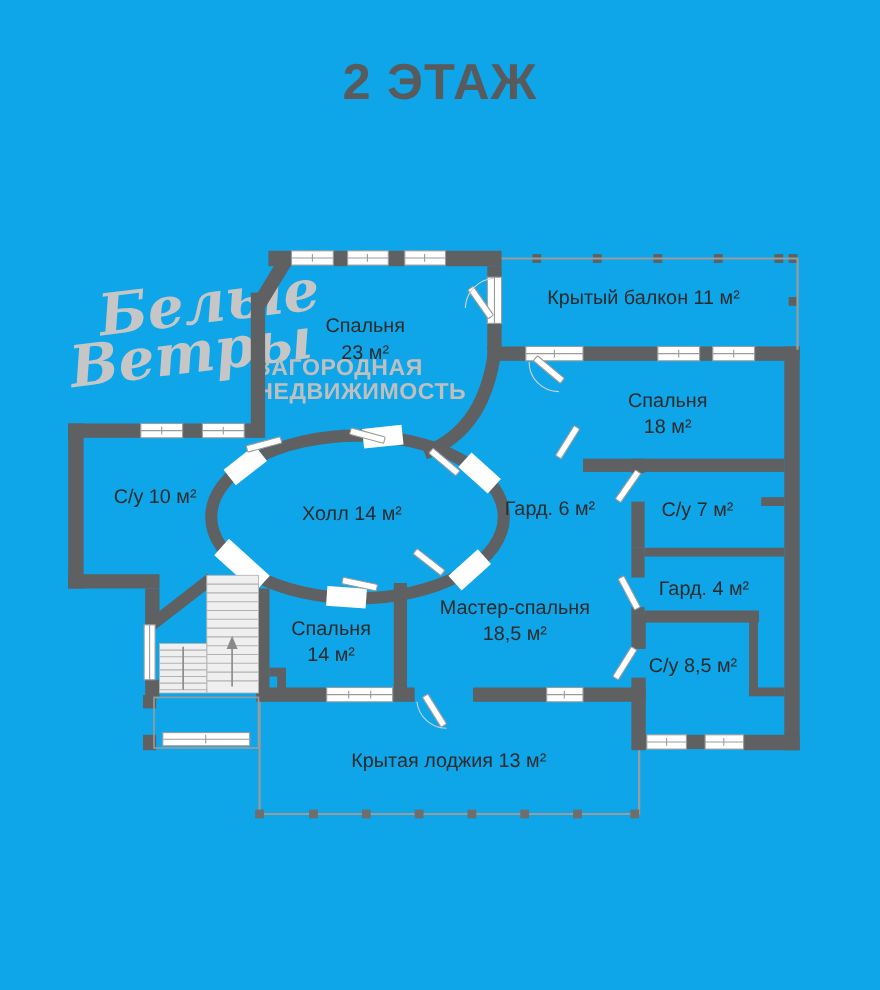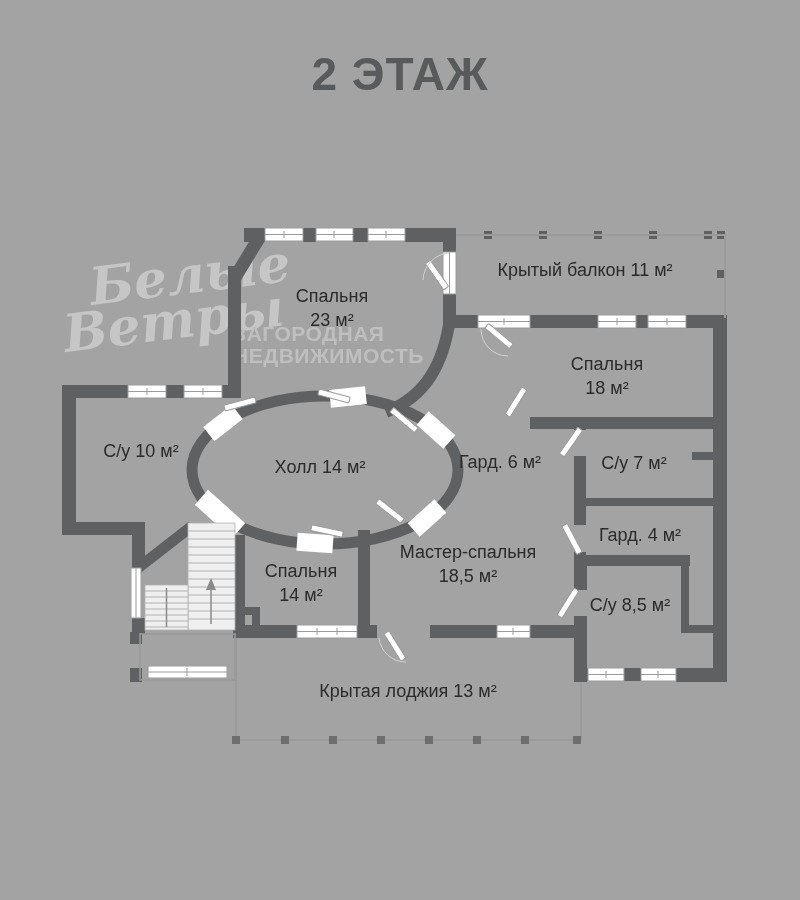--- a/index.html
+++ b/index.html
@@ -1,16 +1,16 @@
 <!DOCTYPE html>
 <html><head>
 <meta charset="utf-8">
 <style>
   html,body{margin:0;padding:0;background:#ffffff;}
-  .page{position:relative;width:800px;height:900px;background:#a3a3a3;overflow:hidden;
+  .page{position:relative;width:800px;height:900px;background:#0ea5e9;overflow:hidden;
         font-family:"Liberation Sans", sans-serif;}
   svg{display:block;}
   .room-label{font-family:"Liberation Sans",sans-serif;font-size:18px;fill:#2b2b2b;
               text-anchor:middle;font-weight:500;}
   .title-text{font-family:"Liberation Sans",sans-serif;font-weight:bold;font-size:46px;
               fill:#595a5c;text-anchor:middle;letter-spacing:1px;}
   .wm-script{font-family:"DejaVu Serif",serif;font-style:italic;font-weight:bold;fill:#c6c6c6;}
   .wm-caps{font-family:"Liberation Sans",sans-serif;font-weight:bold;fill:#bfbfbf;
            font-size:21px;letter-spacing:0.5px;}
 </style>

